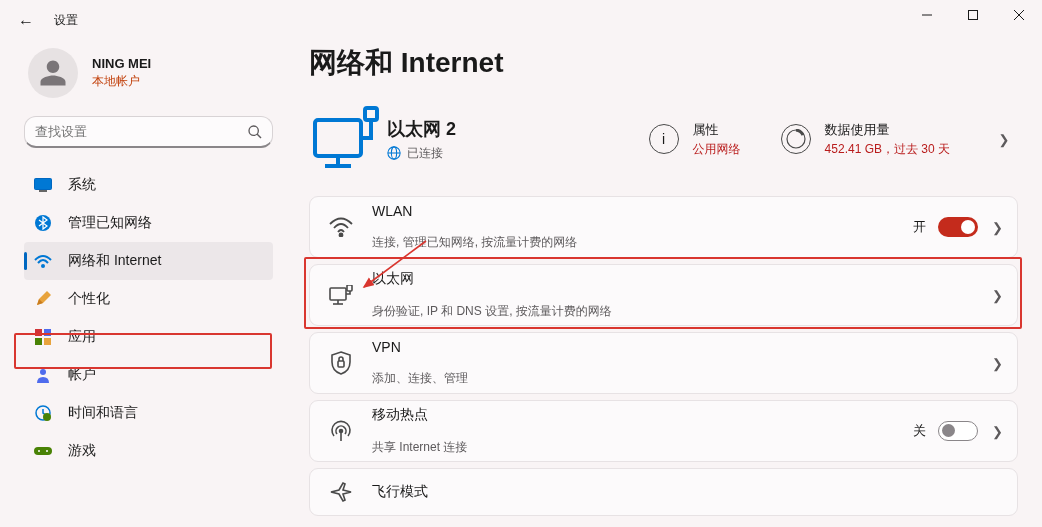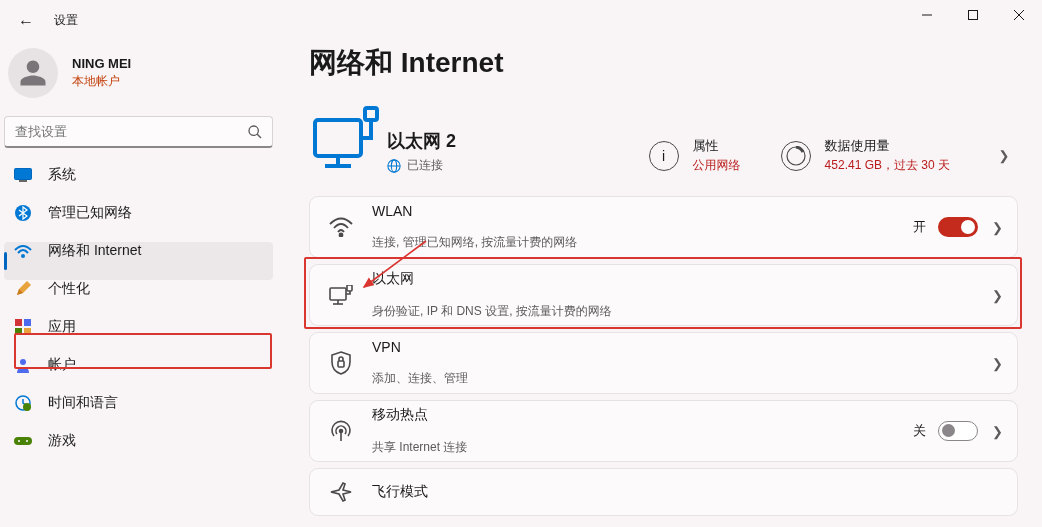--- a/index.html
+++ b/index.html
@@ -4,39 +4,39 @@
 <style>
   * { box-sizing: border-box; margin: 0; padding: 0; font-family: "Segoe UI", "Microsoft YaHei", sans-serif; }
   body { width: 1042px; height: 527px; background: #f9f4f5; overflow: hidden; color: #1a1a1a; }
   .titlebar { height: 40px; display: flex; align-items: center; padding: 0 8px; position: relative; }
   .titlebar .back { width: 20px; text-align: center; font-size: 16px; cursor: pointer; margin-left: 8px; }
   .titlebar .title { margin-left: 18px; font-size: 12px; }
   .win-controls { position: absolute; right: 0; top: 0; display: flex; }
   .win-controls div { width: 46px; height: 30px; display: flex; align-items: center; justify-content: center; font-size: 12px; cursor: pointer; }
   .win-controls svg { width: 10px; height: 10px; stroke: #1a1a1a; stroke-width: 1; fill: none; }
   .app-body { display: flex; height: calc(100% - 40px); }
-  .sidebar { width: 285px; padding: 0 12px 0 4px; }
+  .sidebar { width: 285px; padding: 0 12px 0 24px; }
   .user-block { display: flex; align-items: center; padding: 8px 4px 18px 4px; }
   .avatar-circle { width: 50px; height: 50px; border-radius: 50%; background: #e7e2e3; display: flex; align-items: center; justify-content: center; margin-right: 14px; }
   .avatar-circle svg { width: 30px; height: 30px; fill: #7a7578; }
   .user-name { font-size: 13px; font-weight: 600; }
   .user-sub { font-size: 12px; color: #c2410c; margin-top: 2px; }
   .search-wrap { position: relative; margin-bottom: 18px; }
-  .search-input { width: 100%; height: 32px; border: 1px solid #d8d3d5; border-bottom: 2px solid #8a8689; border-radius: 4px; background: #fdfbfc; padding: 0 34px 0 10px; font-size: 13px; outline: none; }
+  .search-input { width: 100%; height: 32px; border: 1px solid #d8d3d5; border-bottom: 2px solid #8a8689; border-radius: 12px; background: #fdfbfc; padding: 0 34px 0 10px; font-size: 13px; outline: none; }
   .search-icon { position: absolute; right: 10px; top: 8px; width: 16px; height: 16px; color: #5d5a5c; }
   .nav { margin-top: 2px; }
-  .nav-item { height: 38px; display: flex; border-radius: 4px; padding: 0 10px; font-size: 14px; cursor: pointer; position: relative; }
+  .nav-item { height: 38px; display: flex; align-items: center; border-radius: 4px; padding: 0 10px; font-size: 14px; cursor: pointer; position: relative; }
   .nav-item.active { background: #ece7e9; }
   .nav-item.active::before { content: ""; position: absolute; left: 0; top: 10px; bottom: 10px; width: 3px; background: #0067c0; border-radius: 3px; }
   .nav-icon { width: 18px; height: 18px; margin-right: 16px; display: flex; align-items: center; justify-content: center; }
   .highlight-red { border: 2px solid #d9362f; border-radius: 2px; position: absolute; pointer-events: none; }
   .sidebar-highlight { left: 14px; top: 333px; width: 258px; height: 36px; }
   .main { flex: 1; padding: 0 24px 0 24px; overflow: hidden; }
   .page-title { font-size: 28px; font-weight: 600; margin-top: 4px; margin-bottom: 22px; }
-  .status-row { display: flex; align-items: flex-end; margin-bottom: 22px; }
+  .status-row { display: flex; align-items: center; margin-bottom: 22px; }
   .status-icon { width: 78px; height: 70px; display: flex; align-items: center; justify-content: center; }
   .status-text .name { font-size: 18px; font-weight: 600; }
   .status-text .sub { font-size: 12px; color: #5d5a5c; display: flex; align-items: center; margin-top: 4px; }
   .sub-icon { width: 14px; height: 14px; margin-right: 6px; }
   .status-right { margin-left: auto; display: flex; align-items: center; }
   .prop-block { display: flex; align-items: center; margin-right: 40px; }
   .circle-icon { width: 30px; height: 30px; border: 1.2px solid #4a4a4a; border-radius: 50%; display: flex; align-items: center; justify-content: center; margin-right: 14px; font-size: 14px; }
   .prop-title { font-size: 13px; font-weight: 400; }
   .prop-sub { font-size: 12px; color: #b91c1c; margin-top: 2px; }
   .chevron { width: 28px; text-align: center; color: #5d5a5c; cursor: pointer; font-size: 13px; }

